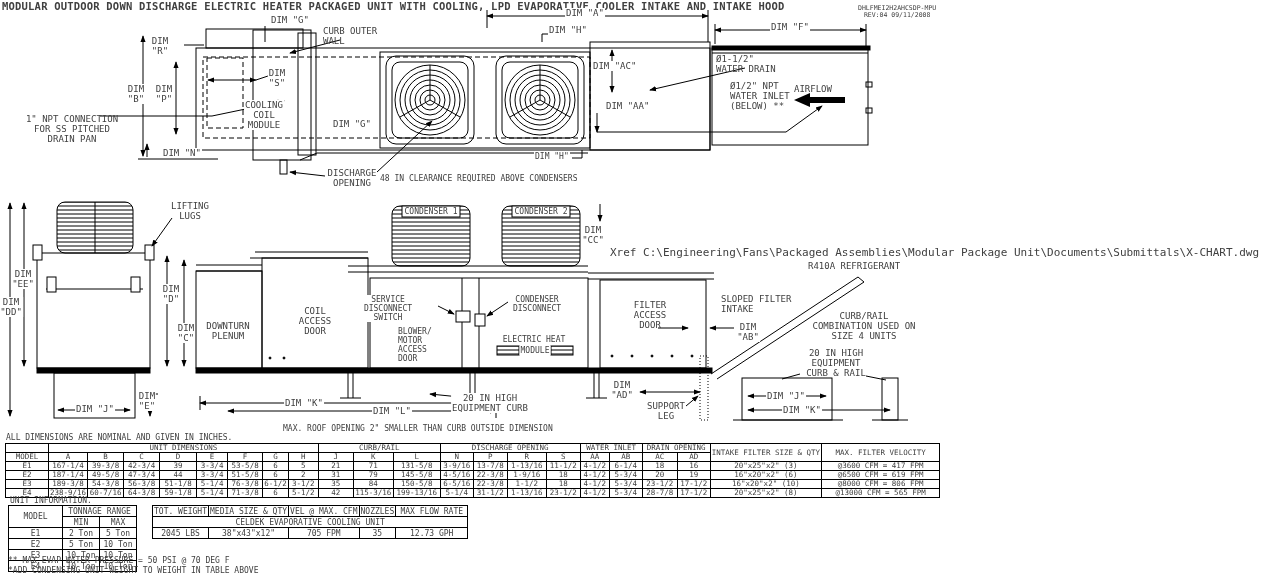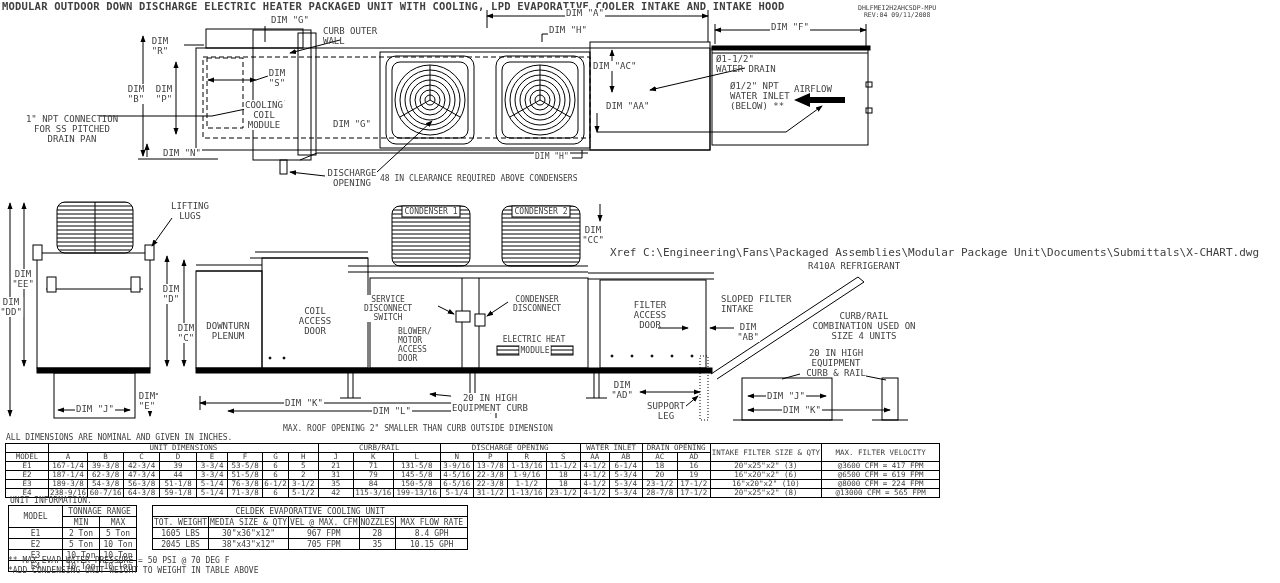--- a/index.html
+++ b/index.html
@@ -374,21 +374,21 @@
           <td>4-1/2</td>
           <td>6-1/4</td>
           <td>18</td>
           <td>16</td>
           <td>20"x25"x2" (3)</td>
           <td>@3600 CFM = 417 FPM</td>
 </tr>
 <tr>
 <td>E2</td>
           <td>187-1/4</td>
-          <td>62-3/8</td>
+          <td>49-5/8</td>
           <td>47-3/4</td>
           <td>44</td>
           <td>3-3/4</td>
           <td>51-5/8</td>
           <td>6</td>
           <td>2</td>
           <td>31</td>
           <td>79</td>
           <td>145-5/8</td>
           <td>4-5/16</td>
@@ -417,21 +417,21 @@
           <td>150-5/8</td>
           <td>6-5/16</td>
           <td>22-3/8</td>
           <td>1-1/2</td>
           <td>18</td>
           <td>4-1/2</td>
           <td>5-3/4</td>
           <td>23-1/2</td>
           <td>17-1/2</td>
           <td>16"x20"x2" (10)</td>
-          <td>@8000 CFM = 224 FPM</td>
+          <td>@8000 CFM = 806 FPM</td>
 </tr>
 <tr>
 <td>E4</td>
           <td>238-9/16</td>
           <td>60-7/16</td>
           <td>64-3/8</td>
           <td>59-1/8</td>
           <td>5-1/4</td>
           <td>71-3/8</td>
           <td>6</td>
@@ -496,42 +496,35 @@
 <table id="t3">
 <colgroup>
         <col style="width:56px">
         <col style="width:80px">
         <col style="width:70px">
         <col style="width:34px">
         <col style="width:72px">
       </colgroup>
 <tbody>
         <tr>
-          <th colspan="5">CELDEK EVAPORATIVE COOLING UNIT</th>
-        </tr>
-<tr>
           <th>TOT. WEIGHT</th>
           <th>MEDIA SIZE &amp; QTY</th>
           <th>VEL @ MAX. CFM</th>
           <th>NOZZLES</th>
           <th>MAX FLOW RATE</th>
         </tr>
 <tr>
-          <td>1605 LBS</td>
-          <td>30"x36"x12"</td>
-          <td>967 FPM</td>
-          <td>28</td>
-          <td>8.4 GPH</td>
+          <th colspan="5">CELDEK EVAPORATIVE COOLING UNIT</th>
         </tr>
 <tr>
           <td>2045 LBS</td>
           <td>38"x43"x12"</td>
           <td>705 FPM</td>
           <td>35</td>
-          <td>10.15 GPH</td>
+          <td>12.73 GPH</td>
         </tr>
 </tbody>
     </table>
 
 <div class="lb s8" style="left:8px;top:566px">*ADD CONDENSING UNIT WEIGHT TO WEIGHT IN TABLE ABOVE</div>
 <div class="lb s8" style="left:8px;top:556px">** MAX EVAP WATER PRESSURE = 50 PSI @ 70 DEG F</div>
 
 </div>
 
 </body></html>

